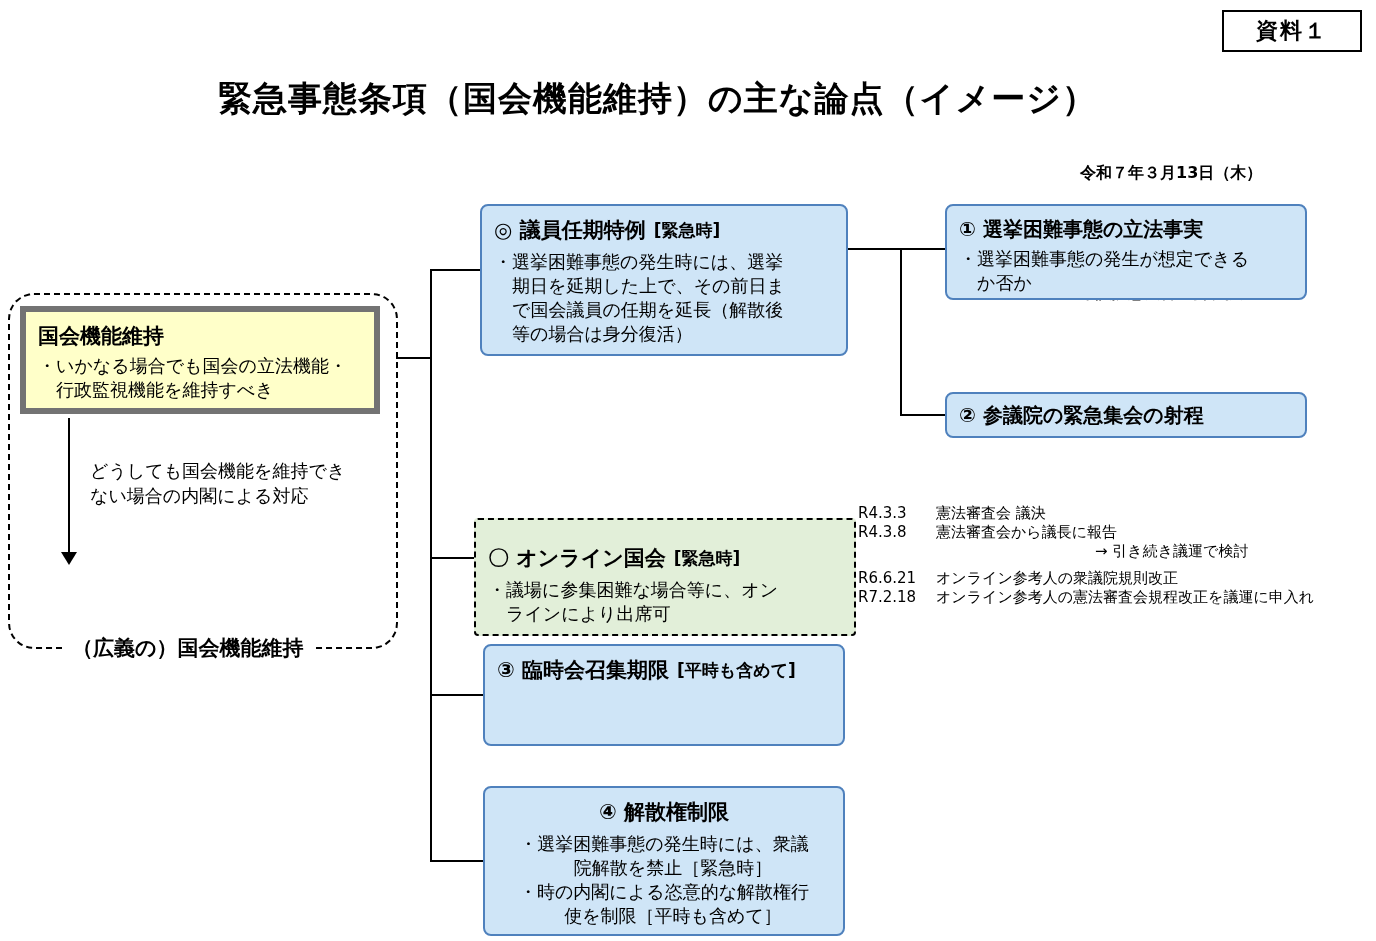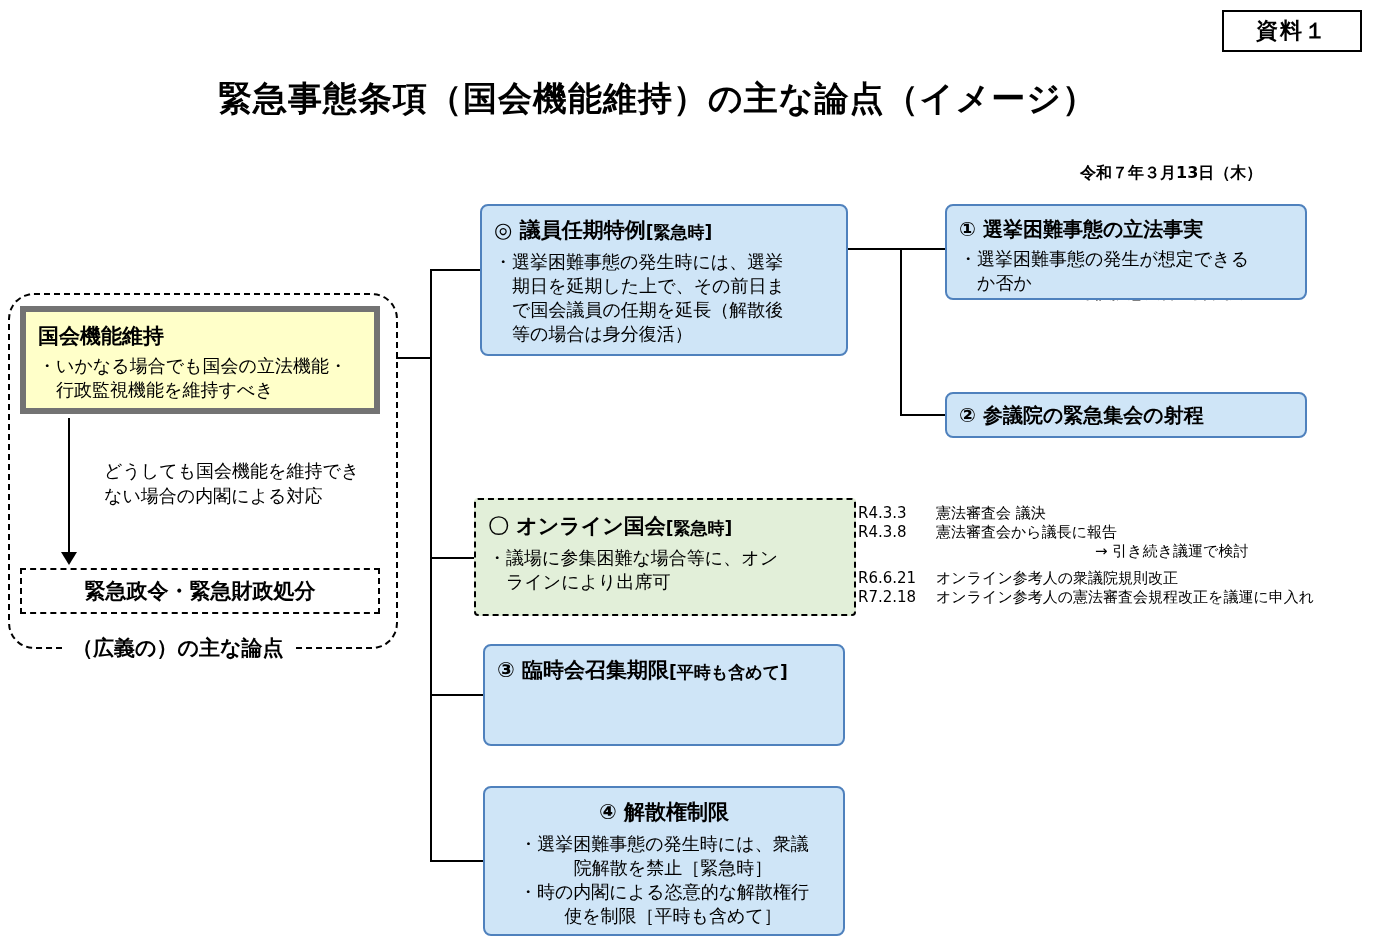--- a/index.html
+++ b/index.html
@@ -14,24 +14,24 @@
   body{font-family:"DejaVu Sans","Liberation Sans",sans-serif;color:#000;}
   .canvas{position:relative;width:1376px;height:941px;background:#ffffff;overflow:hidden;}
   .abs{position:absolute;}
   .prelines{white-space:pre-line;}
   .hline{position:absolute;height:2px;background:var(--line);}
   .vline{position:absolute;width:2px;background:var(--line);}
   .doc-label{border:2px solid #000;font-weight:bold;font-size:22px;text-align:center;padding:4px 24px;letter-spacing:2px;background:#fff;}
   .page-title{font-size:34px;font-weight:bold;letter-spacing:1px;white-space:nowrap;}
   .credits{font-size:16px;font-weight:bold;line-height:20px;white-space:pre;}
   .blue-box{background:var(--blue-bg);border:2px solid var(--blue-border);border-radius:8px;padding:10px 12px;}
-  .green-box{background:var(--green-bg);border:2px dashed #000;border-radius:4px;padding:12px 12px;}
+  .green-box{background:var(--green-bg);border:2px dashed #000;border-radius:4px;padding:24px 12px;margin-top:20px;}
   .yellow-box{background:var(--yellow-bg);border:6px solid #737373;padding:10px 12px;}
   .dashed-box{background:#fff;border:2px dashed #000;}
-  .title-row{display:flex;align-items:flex-end;}
+  .title-row{display:flex;align-items:center;gap:8px;}
   .box-title{font-size:21px;font-weight:bold;white-space:nowrap;}
   .box-tag{font-size:17px;font-weight:bold;white-space:nowrap;}
   .box-body{font-size:18px;line-height:24px;margin-top:6px;}
   .outer-group{border:2px dashed #000;border-radius:26px;background:transparent;}
   .group-label{font-size:21px;font-weight:bold;background:#fff;padding:0 10px;white-space:nowrap;}
   .arrow-note{font-size:18px;line-height:25px;}
   .ordinance{font-size:21px;font-weight:bold;text-align:center;line-height:42px;white-space:nowrap;}
   .arrow-head{width:0;height:0;border-left:8px solid transparent;border-right:8px solid transparent;border-top:13px solid #000;}
   .ann{font-size:15px;line-height:19px;}
   .ann-row{display:flex;}
@@ -66,26 +66,25 @@
   <div class="abs outer-group" style="left:8px;top:293px;width:390px;height:356px;"></div>
 
   <div class="abs yellow-box" style="left:20px;top:306px;width:360px;height:108px;">
     <div class="box-title">国会機能維持</div>
     <div class="box-body prelines" style="margin-top:4px;">・いかなる場合でも国会の立法機能・
 　行政監視機能を維持すべき</div>
   </div>
 
   <div class="vline" style="left:68px;top:418px;height:136px;"></div>
   <div class="abs arrow-head" style="left:61px;top:552px;"></div>
-  <div class="abs arrow-note prelines" style="left:104px;top:458px;">どうしても国会機能を維持でき
+  <div class="abs arrow-note prelines" style="left:90px;top:458px;">どうしても国会機能を維持でき
 ない場合の内閣による対応</div>
 
-  <div class="abs dashed-box ordinance" style="left:20px;top:568px;width:360px;height:46px;">緊急政令・緊急財政処分</div>
 
-  <div class="abs group-label" style="left:62px;top:634px;">（広義の）の主な論点</div>
+  <div class="abs group-label" style="left:62px;top:634px;">（広義の）国会機能維持</div>
 
   <div class="abs blue-box" style="left:480px;top:204px;width:368px;height:152px;">
     <div class="title-row">
       <span class="box-title">◎ 議員任期特例</span>
       <span class="box-tag">[緊急時]</span>
     </div>
     <div class="box-body prelines">・選挙困難事態の発生時には、選挙
 　期日を延期した上で、その前日ま
 　で国会議員の任期を延長（解散後
 　等の場合は身分復活）</div>

